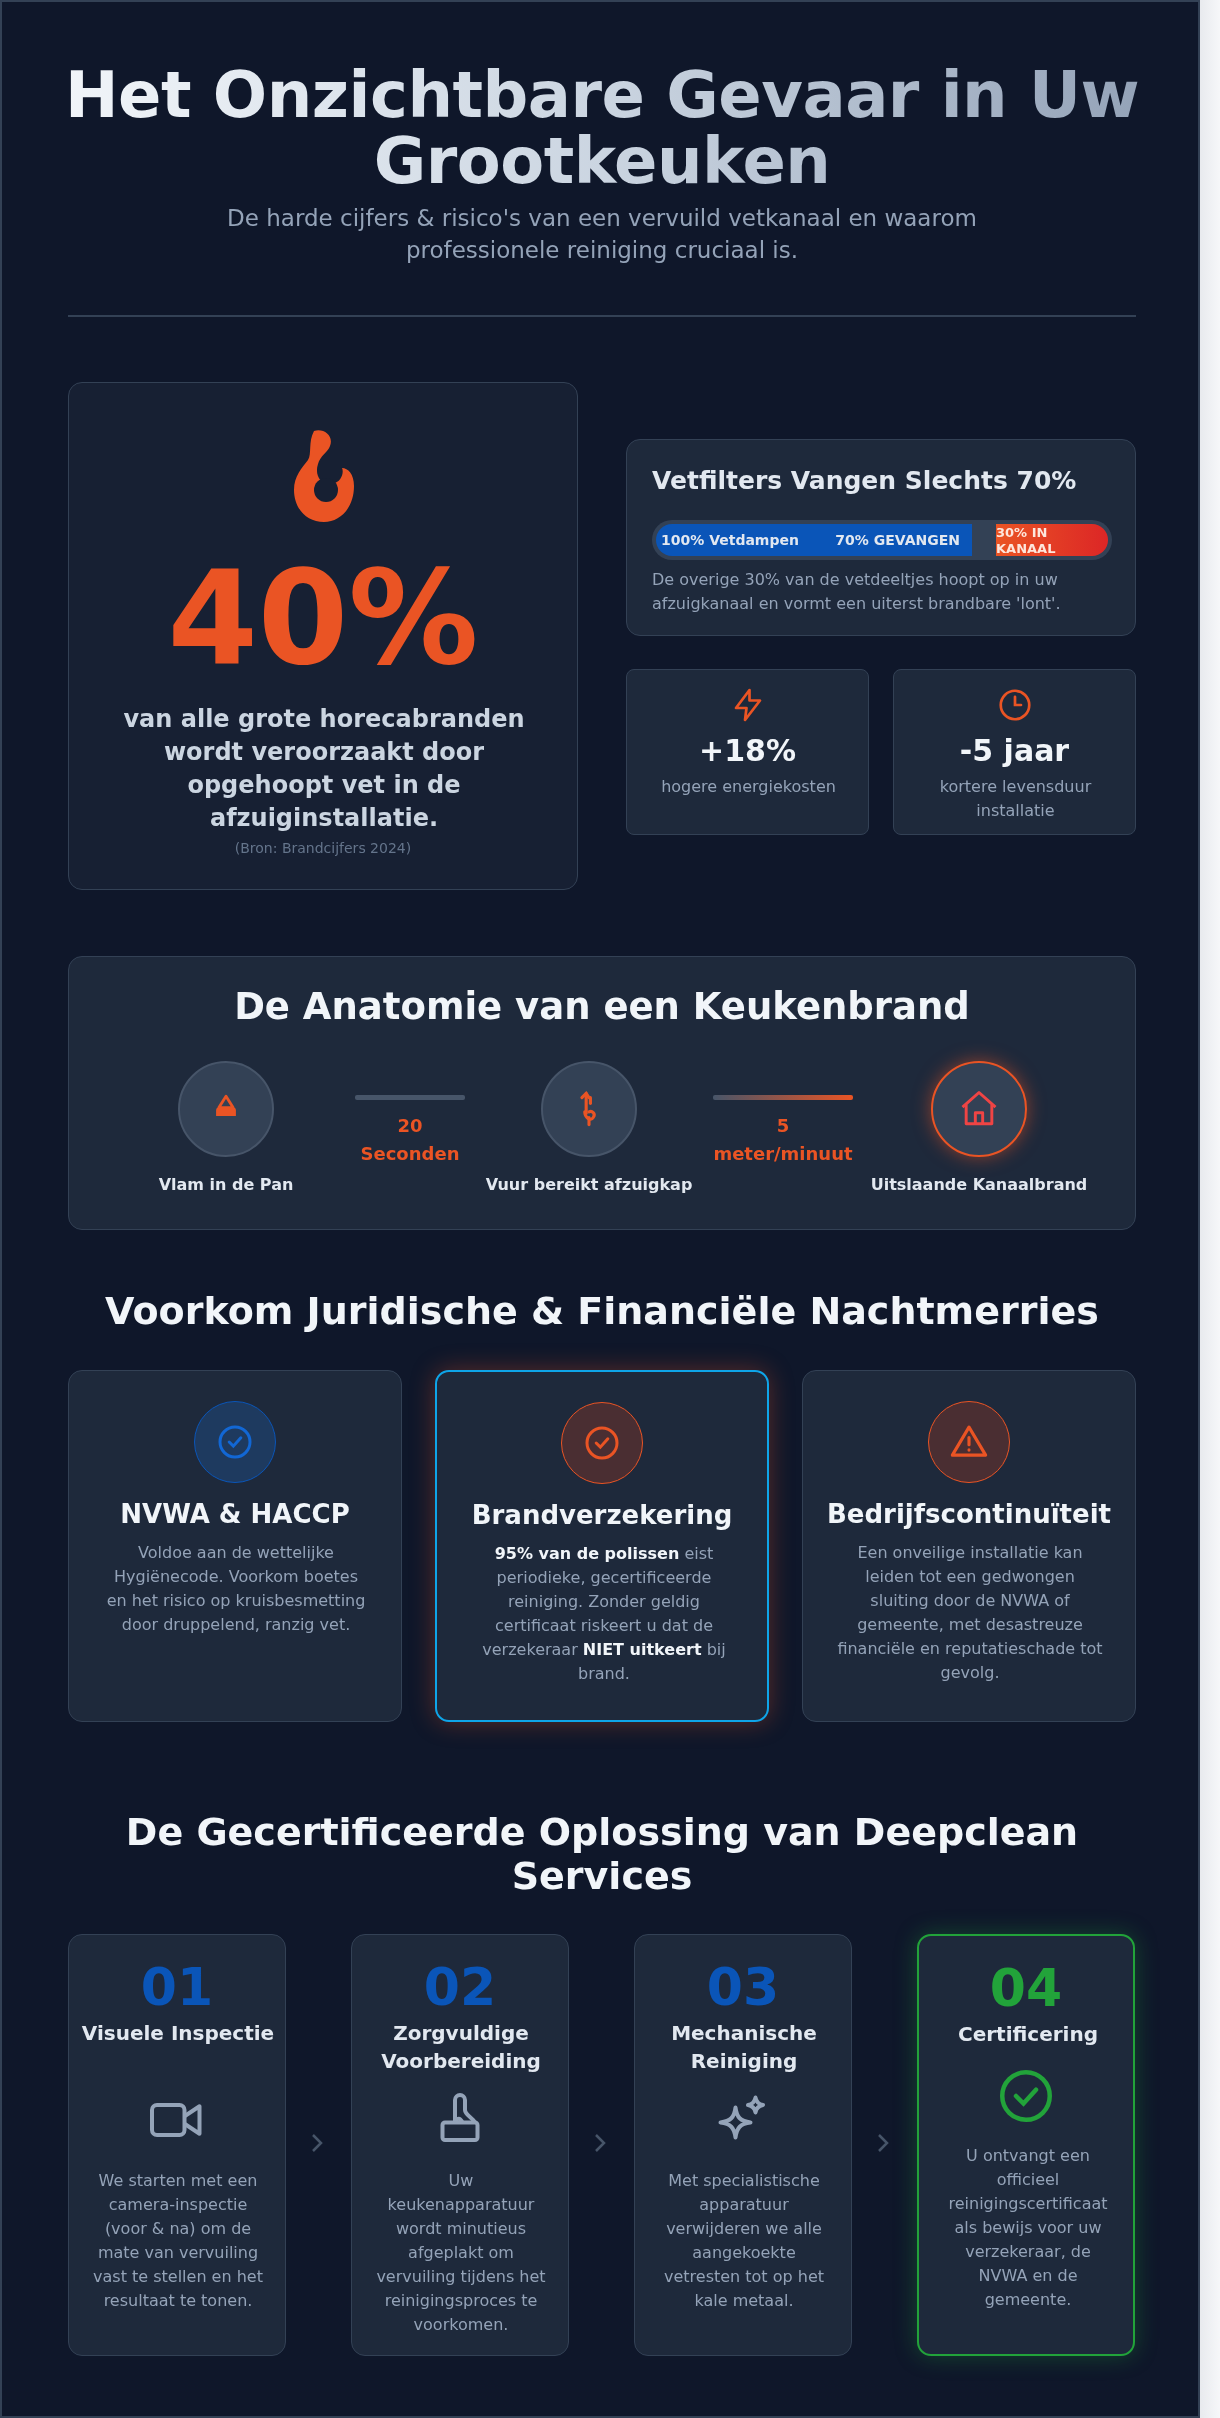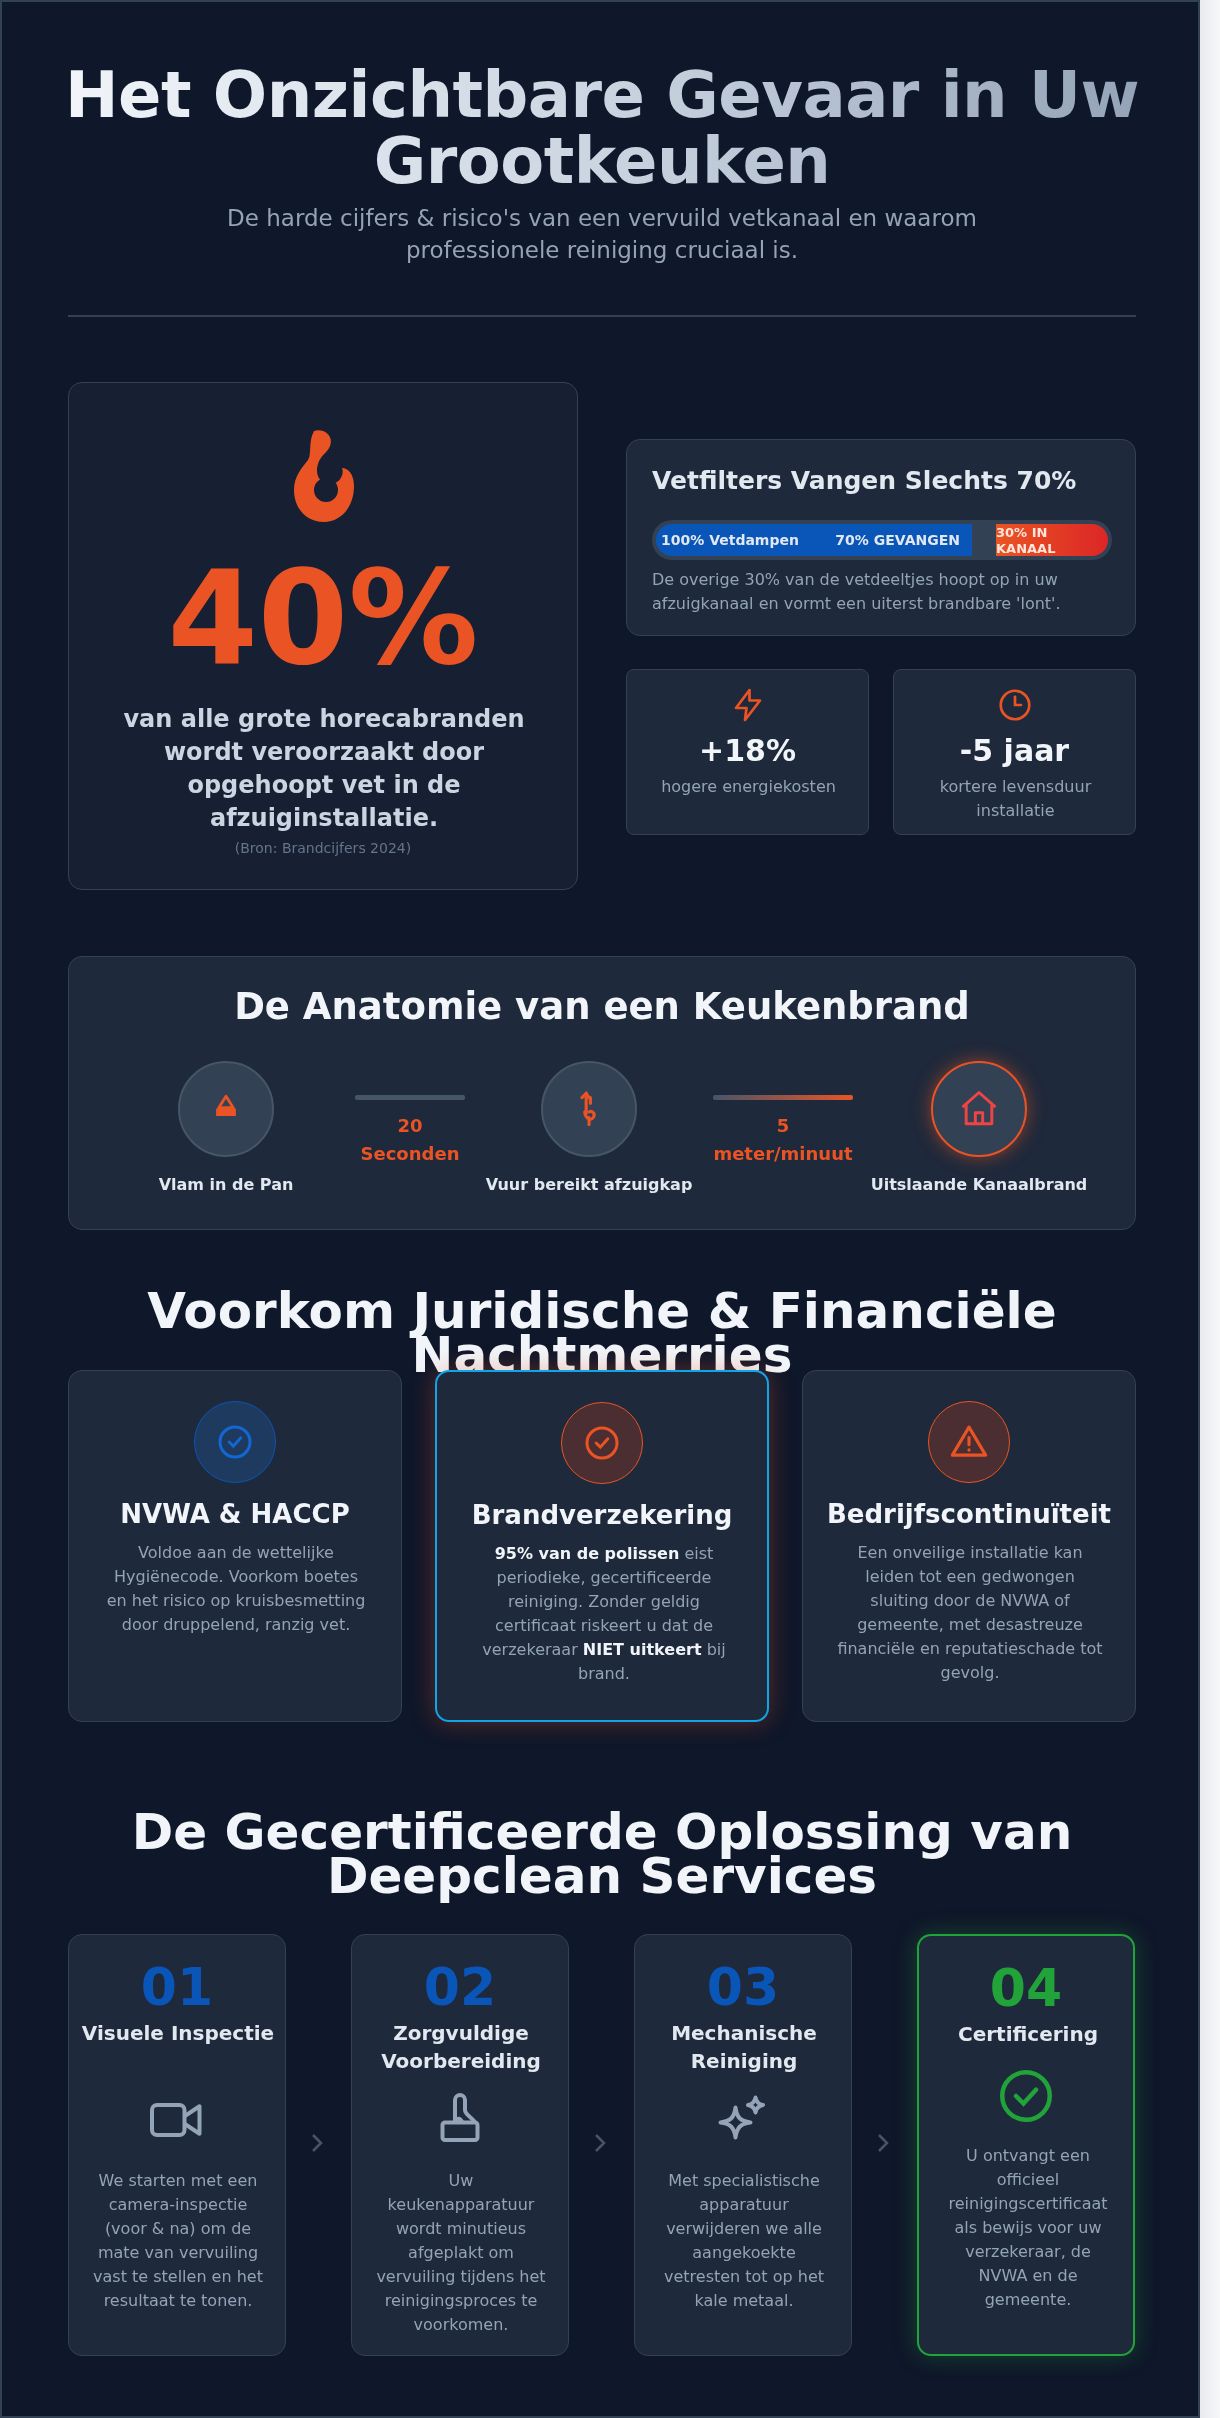--- a/index.html
+++ b/index.html
@@ -79,21 +79,21 @@
   }
   .node { position: absolute; top: 104px; width: 96px; height: 96px; border-radius: 50%;
     background: #334155; border: 2px solid #475569; display: flex; align-items: center; justify-content: center; }
   .node-hot { border: 2px solid #ea5424; box-shadow: 0 0 18px rgba(234,84,36,0.55); }
   .node-lbl { position: absolute; top: 218px; font-size: 16px; font-weight: bold; color: #e2e8f0; text-align: center; }
   .conn { position: absolute; top: 138px; height: 5px; border-radius: 2px; }
   .conn-lbl { position: absolute; top: 155px; text-align: center; font-size: 18px; font-weight: bold; color: #ea5424; line-height: 28px; }
 
   .sec-title {
     position: absolute; left: 60px; width: 1080px; text-align: center;
-    font-size: 50px; font-weight: bold; color: #f1f5f9; line-height: 44px;
+    font-size: 38px; font-weight: bold; color: #f1f5f9; line-height: 44px;
   }
   .risk { top: 1368px; width: 334px; height: 352px; text-align: center; }
   .risk-1 { left: 66px; }
   .risk-2 { left: 433px; border: 2px solid #0ea5e9; box-shadow: 0 0 24px rgba(234,84,36,0.35); }
   .risk-3 { left: 800px; }
   .risk-icon { position: absolute; left: 50%; top: 30px; width: 82px; height: 82px; margin-left: -41px; border-radius: 50%;
     display: flex; align-items: center; justify-content: center; }
   .risk-title { position: absolute; left: 0; top: 128px; width: 100%; font-size: 26px; font-weight: bold; color: #f1f5f9; }
   .risk-text { position: absolute; left: 34px; top: 170px; width: 266px; font-size: 16px; line-height: 24px; color: #94a3b8; }
   .risk-text b { color: #f1f5f9; }

